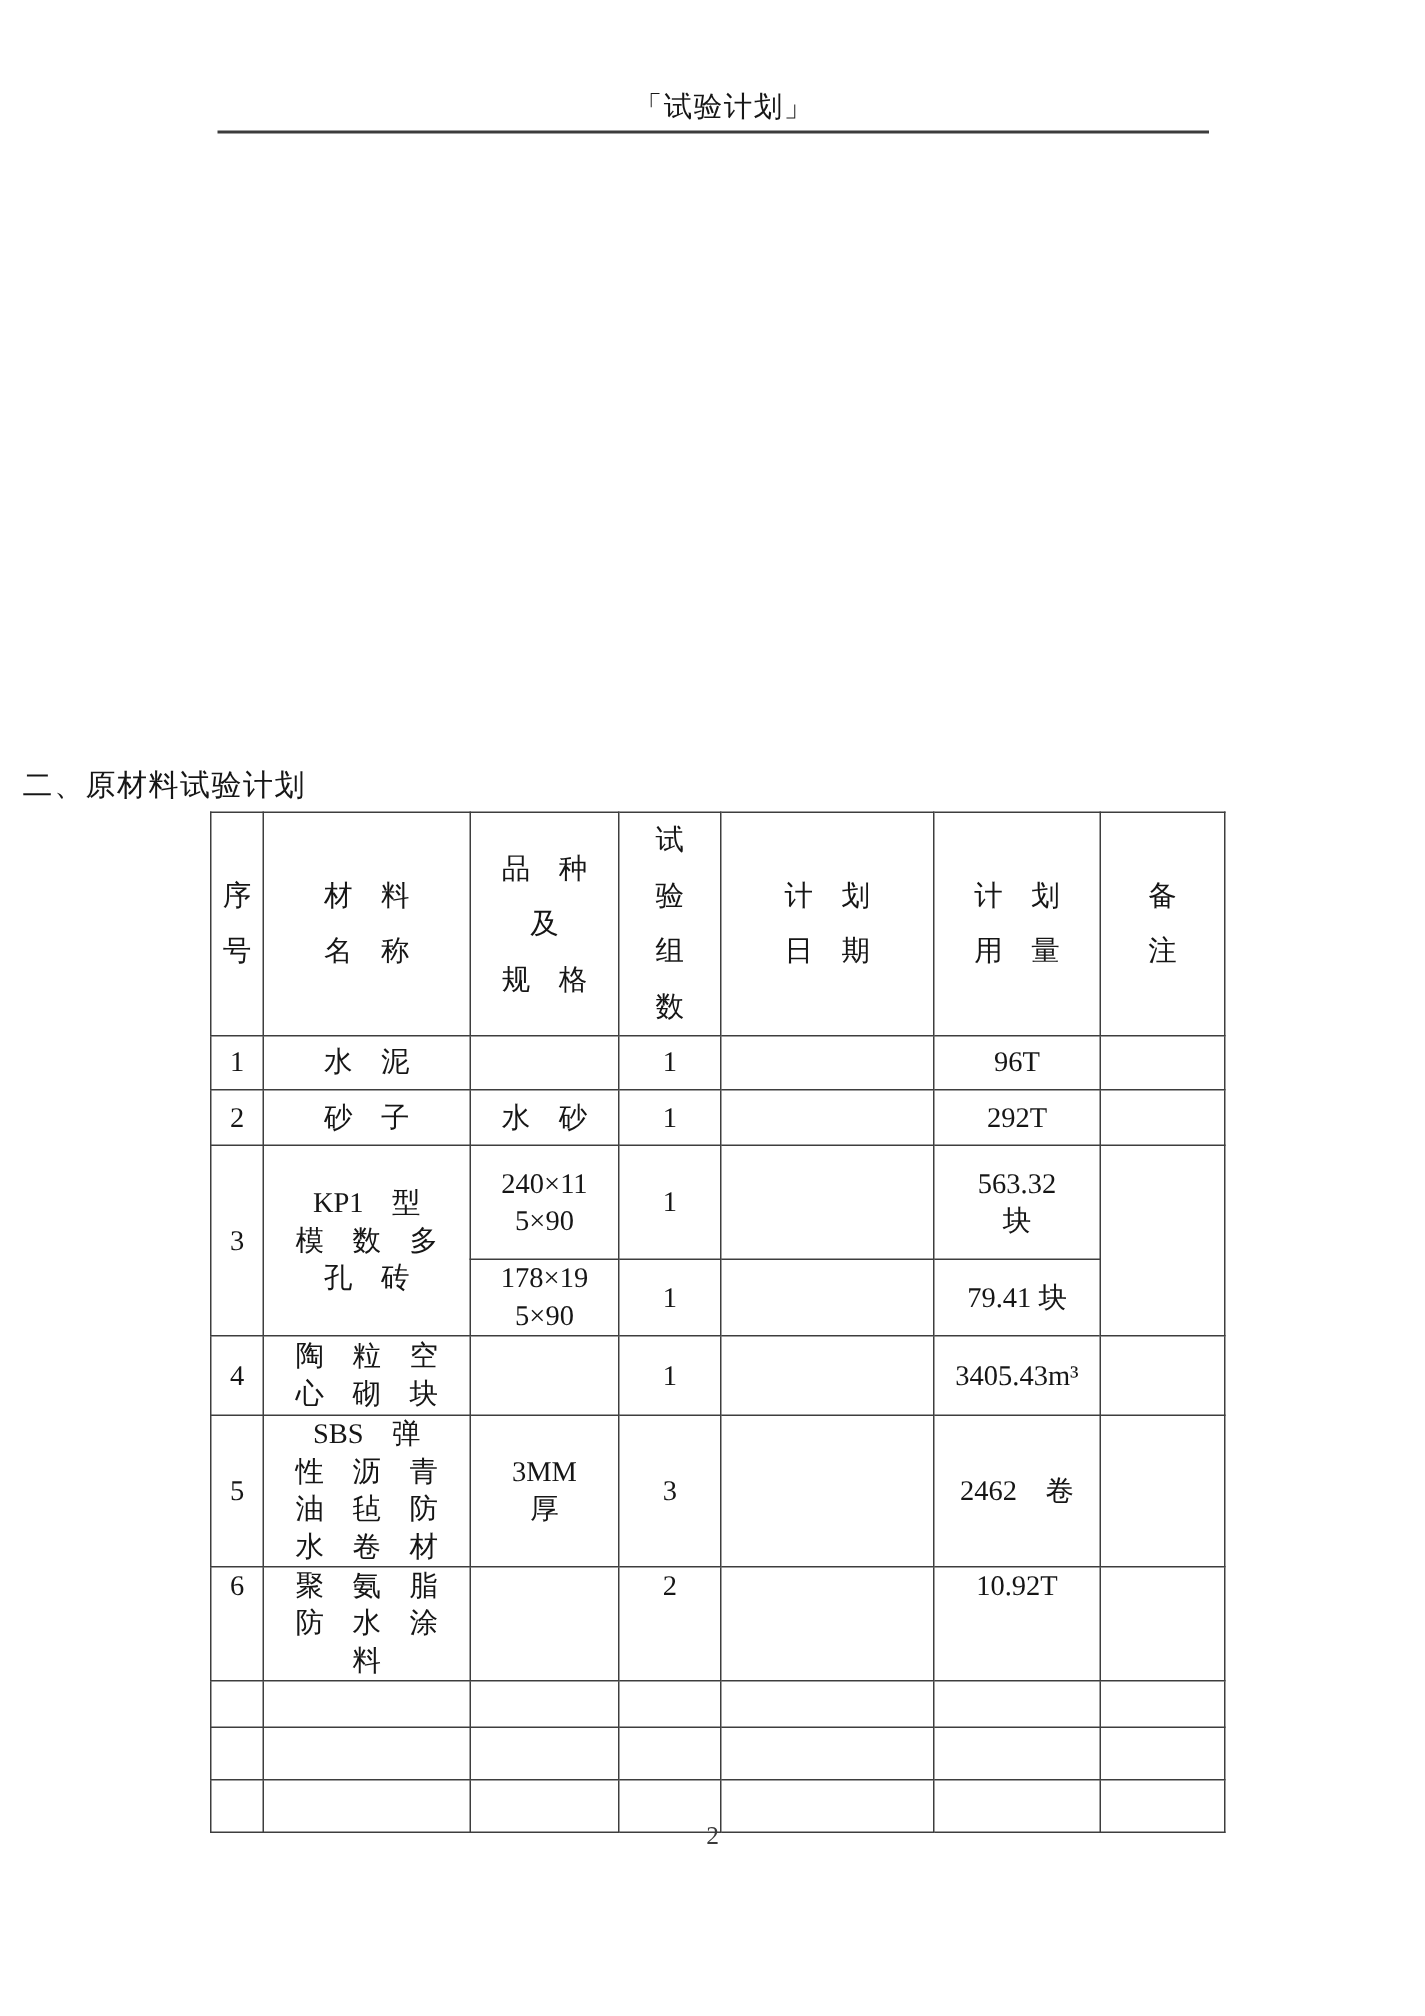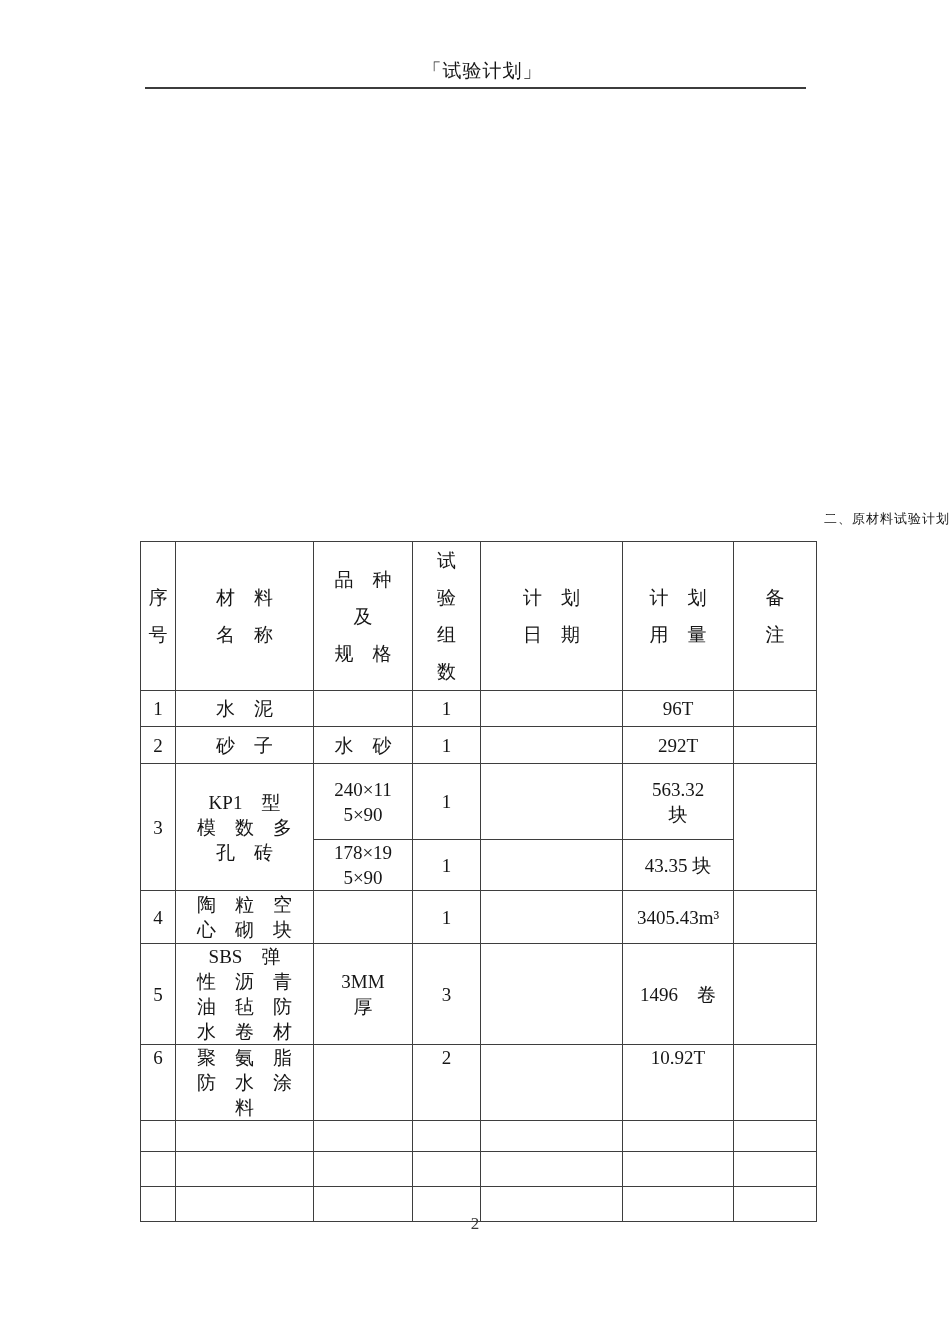--- a/index.html
+++ b/index.html
@@ -9,22 +9,22 @@
     overflow:hidden;
   }
   .doc-header-title{
     position:absolute;top:58px;left:0;width:950px;text-align:center;
     font-size:19px;letter-spacing:1px;text-indent:15px;white-space:pre;
   }
   .doc-header-rule{
     position:absolute;top:87px;left:145px;width:661px;height:2px;background:#3c3c3c;
   }
   .section-title{
-    position:absolute;top:510px;left:0;width:950px;text-align:right;
-    font-size:13px;text-indent:15px;letter-spacing:1px;white-space:pre;
+    position:absolute;top:510px;left:0;width:950px;text-align:left;
+    font-size:20px;text-indent:15px;letter-spacing:1px;white-space:pre;
   }
   table.materials{
     position:absolute;left:140px;top:541px;border-collapse:collapse;table-layout:fixed;
   }
   table.materials td{
     border:1.5px solid #3e3e3e;padding:0;margin:0;
     text-align:center;vertical-align:middle;
     font-size:19px;line-height:25px;white-space:pre-line;overflow:hidden;
   }
   tr.hdr td{line-height:37px;}
@@ -113,21 +113,21 @@
         <td class="c-date"></td>
         <td class="c-qty">563.32
 块</td>
         <td class="c-remark" rowspan="2"></td>
       </tr>
       <tr class="h-r3b">
         <td class="c-spec">178×19
 5×90</td>
         <td class="c-groups">1</td>
         <td class="c-date"></td>
-        <td class="c-qty">43.35 块</td>
+        <td class="c-qty">79.41 块</td>
       </tr>
 
       <tr class="h-r4">
         <td class="c-seq">4</td>
         <td class="c-name">陶　粒　空
 心　砌　块</td>
         <td class="c-spec"></td>
         <td class="c-groups">1</td>
         <td class="c-date"></td>
         <td class="c-qty">3405.43m³</td>
@@ -137,21 +137,21 @@
       <tr class="h-r5">
         <td class="c-seq">5</td>
         <td class="c-name">SBS　弹
 性　沥　青
 油　毡　防
 水　卷　材</td>
         <td class="c-spec">3MM
 厚</td>
         <td class="c-groups">3</td>
         <td class="c-date"></td>
-        <td class="c-qty">1496　卷</td>
+        <td class="c-qty">2462　卷</td>
         <td class="c-remark"></td>
       </tr>
 
       <tr class="h-r6 va-top">
         <td class="c-seq">6</td>
         <td class="c-name">聚　氨　脂
 防　水　涂
 料</td>
         <td class="c-spec"></td>
         <td class="c-groups">2</td>

